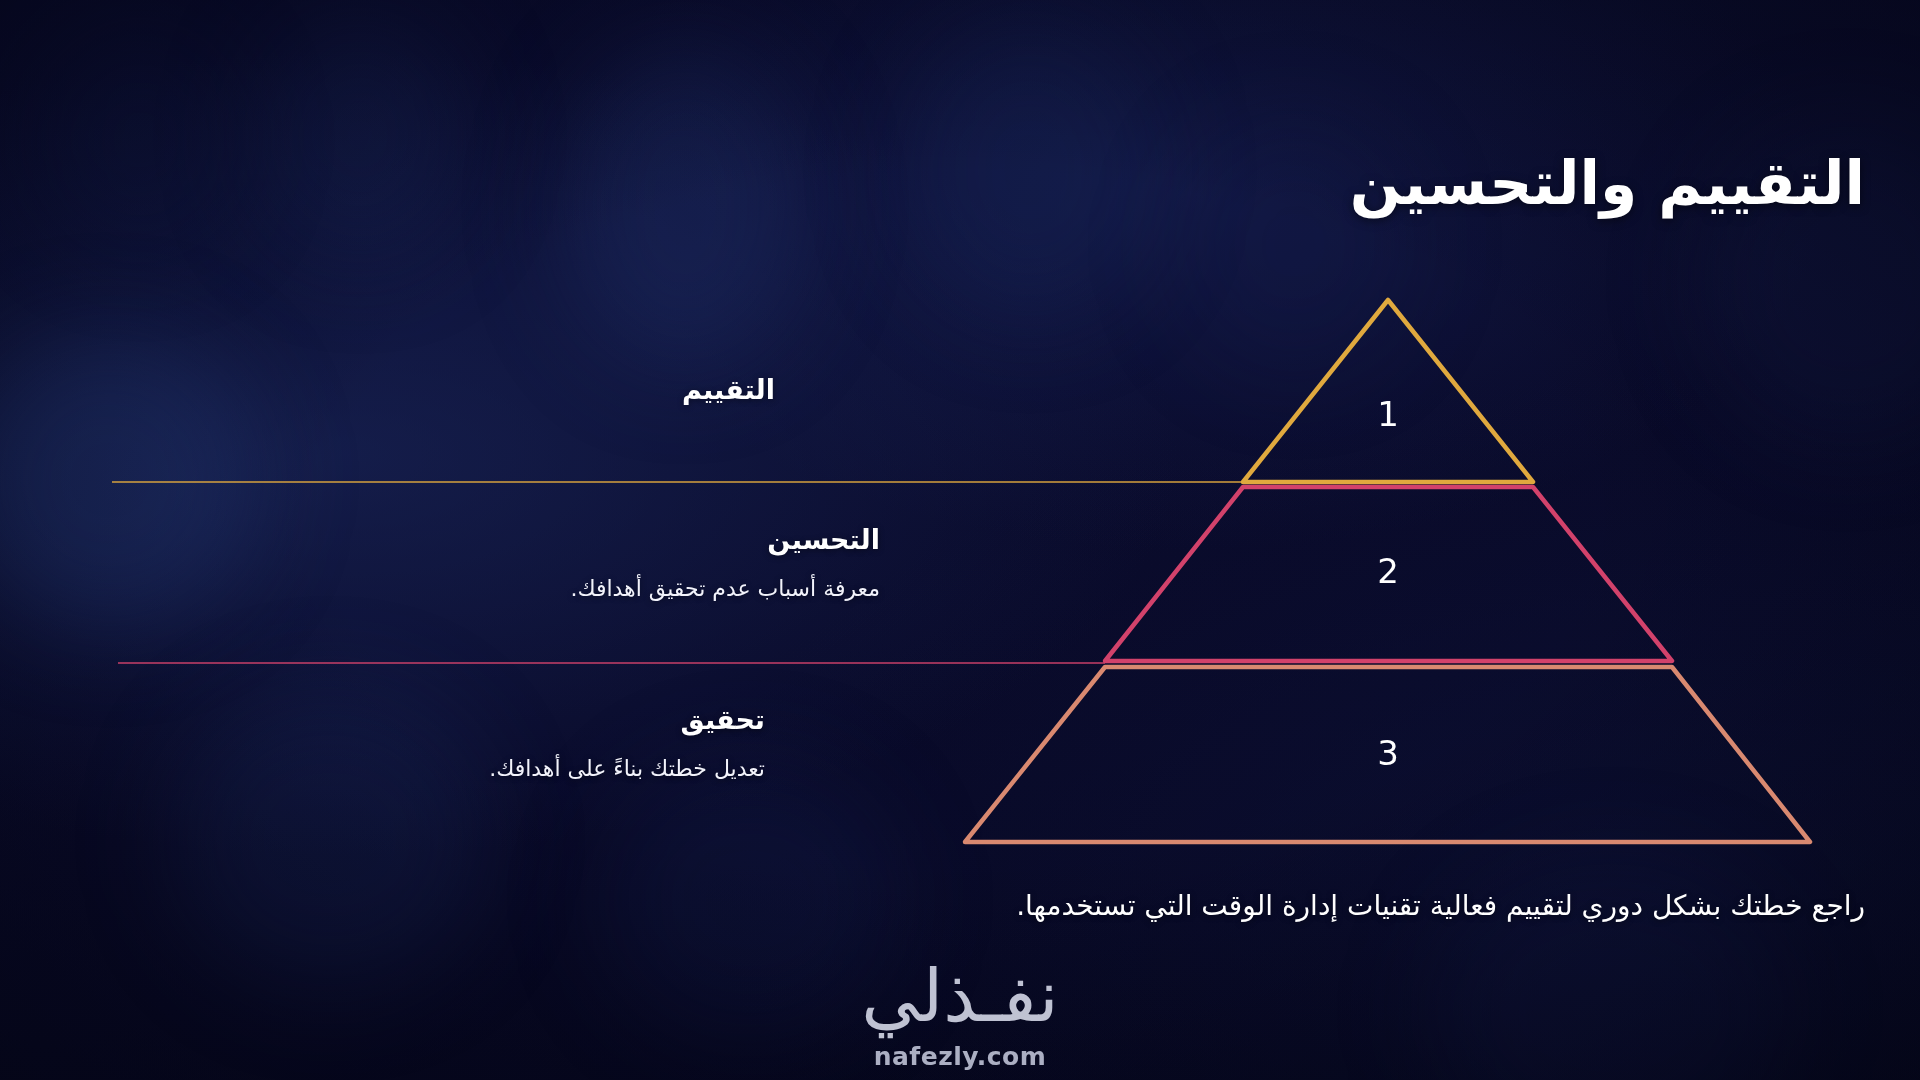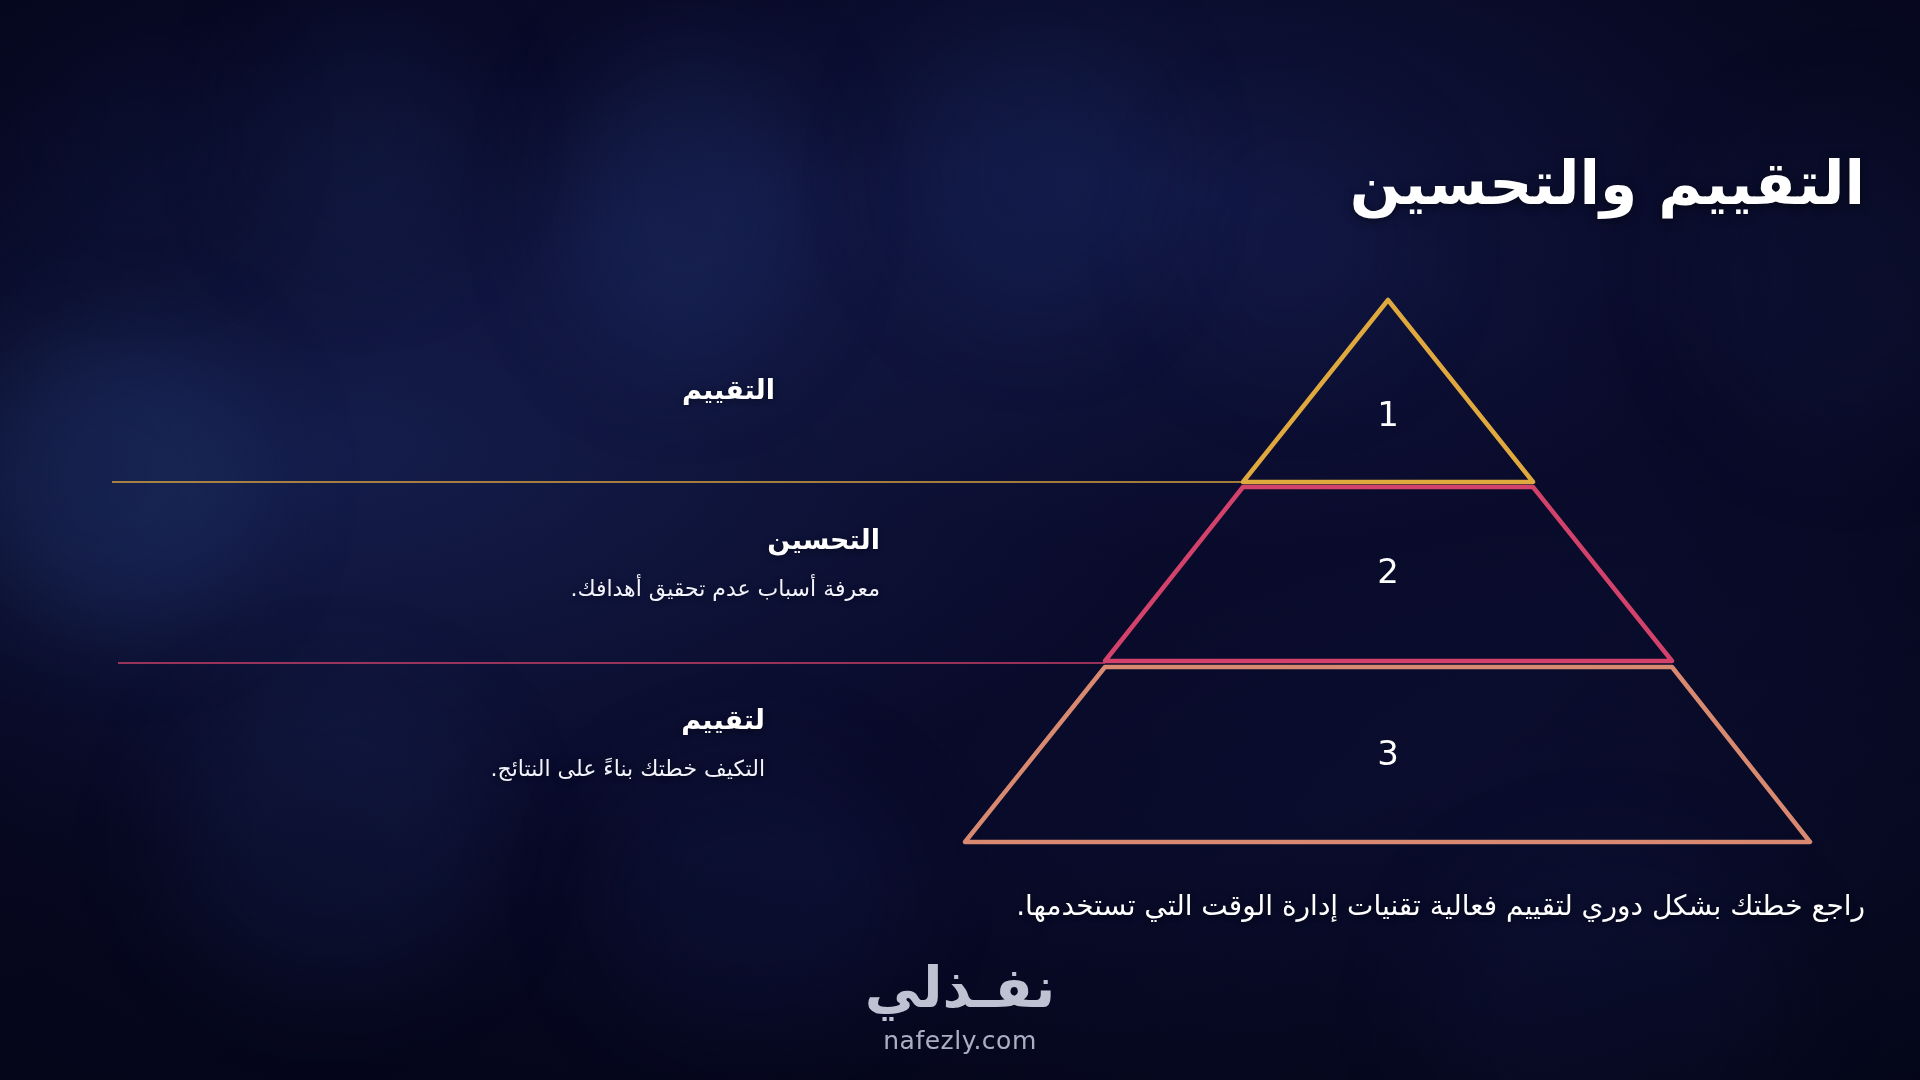--- a/index.html
+++ b/index.html
@@ -127,32 +127,32 @@
   
   .logo {
     position: absolute;
     left: 50%;
     transform: translateX(-50%);
     top: 960px;
     text-align: center;
     user-select: none;
   }
   .logo .logo-word {
-    font-size: 56px;
-    font-weight: bold;
+    font-size: 72px;
+    font-weight: normal;
     color: #cfd2e2;
     letter-spacing: 2px;
     line-height: 1;
     opacity: 0.92;
     direction: rtl;
   }
   .logo .logo-domain {
     margin-top: 10px;
     font-size: 25px;
-    font-weight: normal;
+    font-weight: bold;
     color: #c3c7da;
     letter-spacing: 0.5px;
     opacity: 0.88;
     direction: ltr;
   }
 </style>
 </head>
 <body>
 
 <div class="slide">
@@ -197,22 +197,22 @@
   <div class="tier-label" id="label-2">
     <div class="t-head">التحسين</div>
     <div class="t-desc">معرفة أسباب عدم تحقيق أهدافك.</div>
   </div>
 
   <div class="tier-label" id="label-1">
     <div class="t-head">التقييم</div>
   </div>
 
   <div class="tier-label" id="label-3">
-    <div class="t-head">لتقييم</div>
-    <div class="t-desc">التكيف خطتك بناءً على النتائج.</div>
+    <div class="t-head">تحقيق</div>
+    <div class="t-desc">تعديل خطتك بناءً على أهدافك.</div>
   </div>
 
   <div class="caption">راجع خطتك بشكل دوري لتقييم فعالية تقنيات إدارة الوقت التي تستخدمها.</div>
 
   <div class="logo">
     <div class="logo-word">نفـذلي</div>
     <div class="logo-domain">nafezly.com</div>
   </div>
 
 </div>

